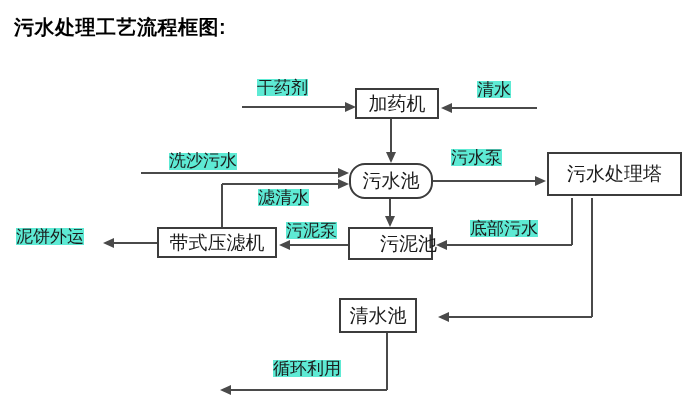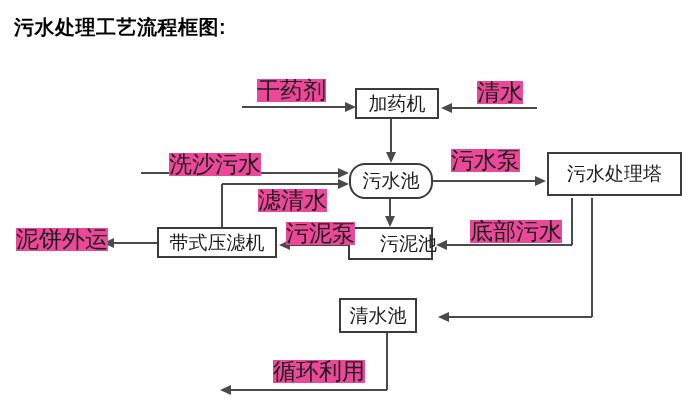--- a/index.html
+++ b/index.html
@@ -11,22 +11,22 @@
     position:absolute; left:14px; top:14px; margin:0;
     font-size:20px; font-weight:bold; color:#000000; letter-spacing:0.5px;
     white-space:nowrap;
   }
   .node {
     position:absolute; box-sizing:border-box; background:#ffffff;
     border:2px solid #3c3c3c; display:flex; align-items:center; justify-content:center;
     font-size:19px; color:#1b1b1b; white-space:nowrap; z-index:2;
   }
   .edge-label {
-    position:absolute; font-size:23px; color:#1b1b1b; line-height:1;
-    white-space:nowrap; z-index:3; background:#ec4899;
+    position:absolute; font-size:17px; color:#1b1b1b; line-height:1;
+    white-space:nowrap; z-index:3; background:#5eead4;
   }
   .seg { position:absolute; background:#4a4a4a; z-index:1; }
   .ah  { position:absolute; width:0; height:0; z-index:2; }
   .ah.right { border-top:5px solid transparent; border-bottom:5px solid transparent; border-left:11px solid #4a4a4a; }
   .ah.left  { border-top:5px solid transparent; border-bottom:5px solid transparent; border-right:11px solid #4a4a4a; }
   .ah.down  { border-left:5px solid transparent; border-right:5px solid transparent; border-top:11px solid #4a4a4a; }
 </style>
 </head>
 <body>
 
@@ -62,21 +62,21 @@
       <div class="seg" style="left: 231px; top: 389px; width: 156px; height: 2px;"></div>
       <div class="ah left" style="left: 220px; top: 385px;"></div>
       <div class="node" style="left: 355px; top: 88px; width: 84px; height: 31px;">加药机</div>
       <div class="node" style="left: 349px; top: 163px; width: 84px; height: 36px; border-radius: 16px;">污水池</div>
       <div class="node" style="left: 547px; top: 152px; width: 135px; height: 44px;">污水处理塔</div>
       <div class="node" style="left: 157px; top: 227px; width: 120px; height: 31px;">带式压滤机</div>
       <div class="node" style="left: 348px; top: 227px; width: 85px; height: 33px; padding-left: 36px;">污泥池</div>
       <div class="node" style="left: 339px; top: 298px; width: 78px; height: 35px;">清水池</div>
       <div class="edge-label" style="left: 257px; top: 79px;">干药剂</div>
       <div class="edge-label" style="left: 477px; top: 81px;">清水</div>
-      <div class="edge-label" style="left: 169px; top: 153px;">洗沙污水</div>
+      <div class="edge-label" style="left: 169px; top: 153px; font-family: Liberation Mono, monospace;">洗沙污水</div>
       <div class="edge-label" style="left: 258px; top: 189px;">滤清水</div>
       <div class="edge-label" style="left: 451px; top: 149px;">污水泵</div>
       <div class="edge-label" style="left: 470px; top: 220px;">底部污水</div>
       <div class="edge-label" style="left: 286px; top: 222px;">污泥泵</div>
       <div class="edge-label" style="left: 16px; top: 228px;">泥饼外运</div>
       <div class="edge-label" style="left: 262px; top: 360px; margin-left: 11px;">循环利用</div>
     </div>
 </div>
 
 </body></html>

